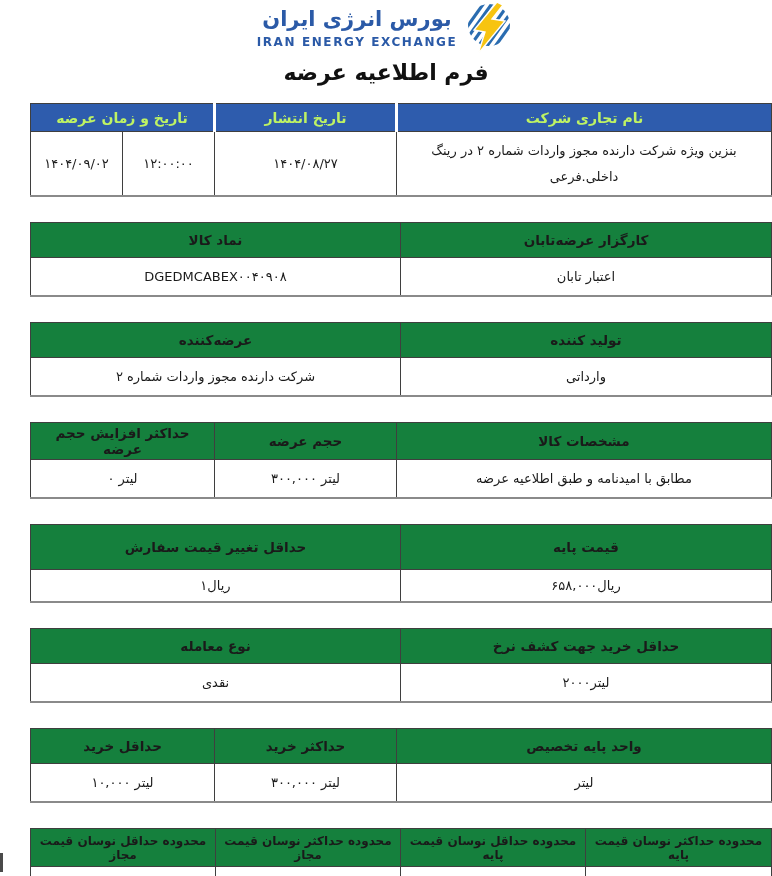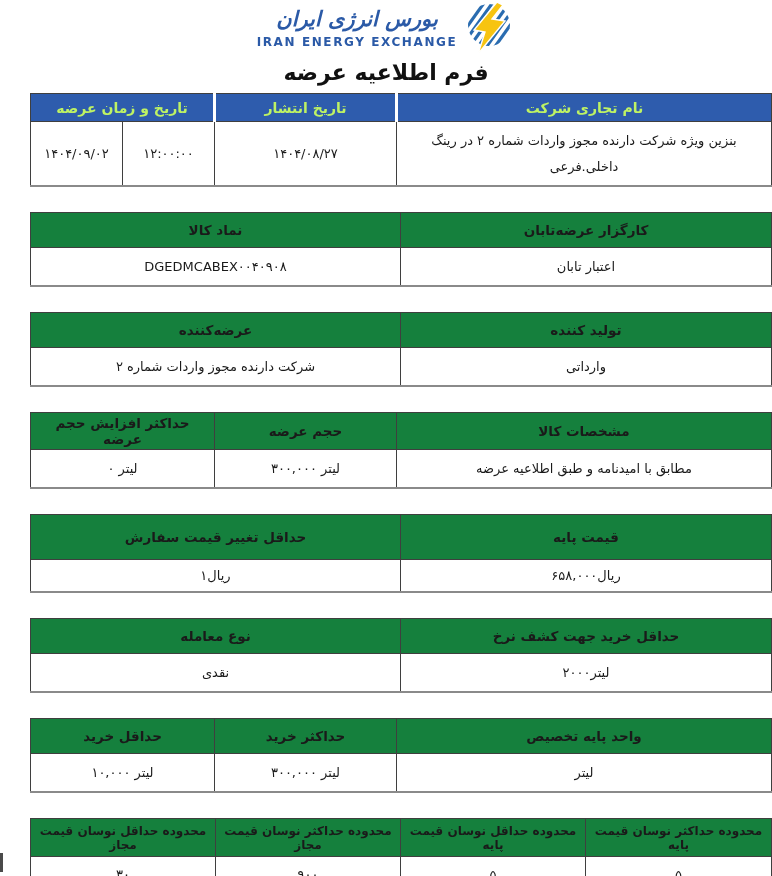--- a/index.html
+++ b/index.html
@@ -13,31 +13,31 @@
   }
   
   .logo-wrap{
     display:flex;justify-content:center;align-items:flex-start;
     padding-top:2px;height:52px;
   }
   .logo-inner{display:flex;align-items:center;gap:6px;}
   .logo-text{display:flex;flex-direction:column;align-items:center;}
   .logo-fa{
     font-size:21px;font-weight:bold;color:#2b5aa7;
-    line-height:1.2;letter-spacing:1px;font-style:italic;
+    line-height:1.2;letter-spacing:1px;
   }
   .logo-en{
     font-size:12px;font-weight:bold;color:#2b5aa7;
     letter-spacing:1.6px;margin-top:2px;
   }
   .emblem{width:52px;height:52px;flex:0 0 auto;}
   
   .form-title{
     text-align:center;font-size:22px;font-weight:bold;color:#111;
-    margin:6px 0 8px 0;direction:rtl;
+    margin:6px 0 18px 0;direction:rtl;
   }
   
   .tables{margin:0 1px 0 30px;width:741px;}
   table{
     width:741px;border-collapse:collapse;table-layout:fixed;
     margin-bottom:25px;direction:rtl;
     border:1px solid #3f3f3f;border-bottom:2px solid #8a8a8a;
   }
   td,th{
     border:1px solid #3f3f3f;

